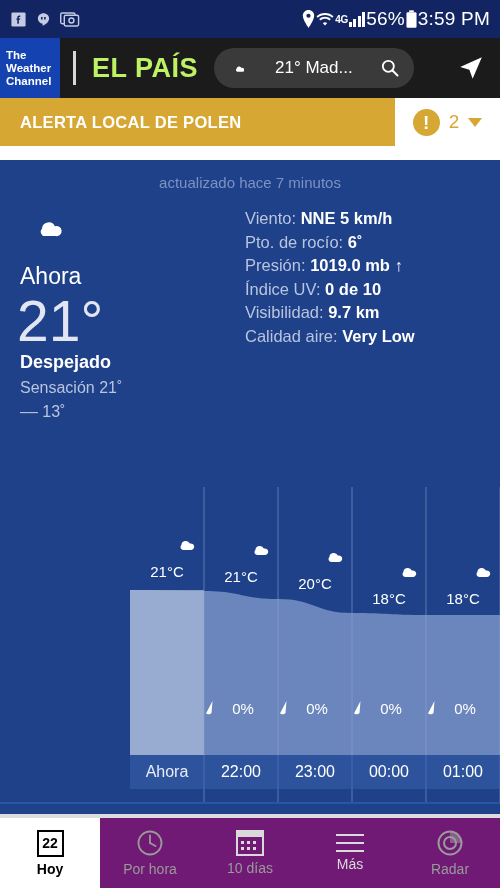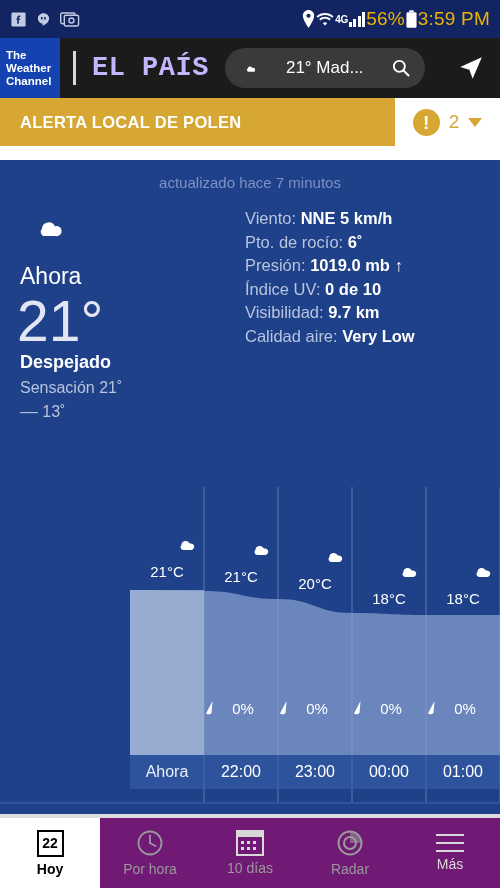--- a/index.html
+++ b/index.html
@@ -6,34 +6,34 @@
   html,body { width:500px; height:888px; background:#1e4189;
     font-family:"Liberation Sans", sans-serif; overflow:hidden; }
   #app { position:relative; width:500px; height:888px; background:#1e4189; }
 
   
   .statusbar { height:38px; background:#122461; display:flex; align-items:center;
     padding:0 10px; color:#dfe4f2; }
   .sb-left { display:flex; align-items:center; gap:9px; }
   .sb-right { margin-left:auto; display:flex; align-items:center; gap:1px; }
   .sb-icon { display:block; }
-  .sb-text { font-size:19px; color:#eab308; letter-spacing:.2px; }
+  .sb-text { font-size:19px; color:#ffffff; letter-spacing:.2px; }
   .sb-4g { font-size:10px; color:#ffffff; font-weight:bold; letter-spacing:-.5px; }
   .sb-bars { display:flex; align-items:flex-end; gap:1.5px; height:15px; }
   .sb-bars i { width:3px; background:#fff; display:block; }
   .sb-bars i:nth-child(1){height:5px}.sb-bars i:nth-child(2){height:8px}
   .sb-bars i:nth-child(3){height:11px}.sb-bars i:nth-child(4){height:15px}
 
   
   .header { height:60px; background:#1b1b1b; display:flex; align-items:center; }
   .twc-logo { width:60px; height:60px; background:#1442b0; color:#fff;
     font-size:11.5px; font-weight:bold; line-height:13px; display:flex;
     flex-direction:column; justify-content:center; padding-left:6px; }
   .hdr-divider { width:3px; height:34px; background:#d8d8d8; margin:0 16px 0 13px; }
-  .elpais { color:#c4b5fd; font-family:Liberation Mono, monospace; font-weight:bold;
+  .elpais { color:#bef264; font-family:Liberation Sans, sans-serif; font-weight:bold;
     font-size:27px; letter-spacing:.5px; }
   .searchpill { margin-left:16px; height:40px; background:#3a3a3a; border-radius:20px;
     display:flex; align-items:center; padding:0 14px; gap:26px; width:200px; }
   .searchpill .loc { color:#fff; font-size:17px; white-space:nowrap;
     overflow:hidden; flex:1; }
   .nav-arrow { margin-left:auto; margin-right:16px; }
 
   
   .alertbar { height:48px; background:#fff; display:flex; align-items:center; }
   .alert-gold { background:#d6a733; height:48px; flex:1; display:flex;
@@ -343,32 +343,32 @@
             <rect x="11" y="11" width="3" height="3"></rect>
             <rect x="17" y="11" width="3" height="3"></rect>
             <rect x="5" y="17" width="3" height="3"></rect>
             <rect x="11" y="17" width="3" height="3"></rect>
             <rect x="17" y="17" width="3" height="3"></rect>
           </g>
         </svg>
       <span class="lbl">10 días</span>
     </div>
 
+    <div class="navitem more">
+      <span class="hamb">
+          <i></i>
+          <i></i>
+          <i></i>
+        </span>
+      <span class="lbl">Más</span>
+    </div>
+
     <div class="navitem">
       <svg width="28" height="28" viewBox="0 0 28 28">
           <circle cx="14" cy="14" r="11.5" fill="none" stroke="#9a9a9a" stroke-width="2"></circle>
           <circle cx="14" cy="14" r="6" fill="none" stroke="#9a9a9a" stroke-width="2"></circle>
           <path d="M14 2.5A11.5 11.5 0 0 1 25.5 14H14z" fill="#9a9a9a" opacity="0.55"></path>
         </svg>
       <span class="lbl">Radar</span>
     </div>
-
-    <div class="navitem more">
-      <span class="hamb">
-          <i></i>
-          <i></i>
-          <i></i>
-        </span>
-      <span class="lbl">Más</span>
-    </div>
   </div>
 
 </div>
 
 </body></html>

